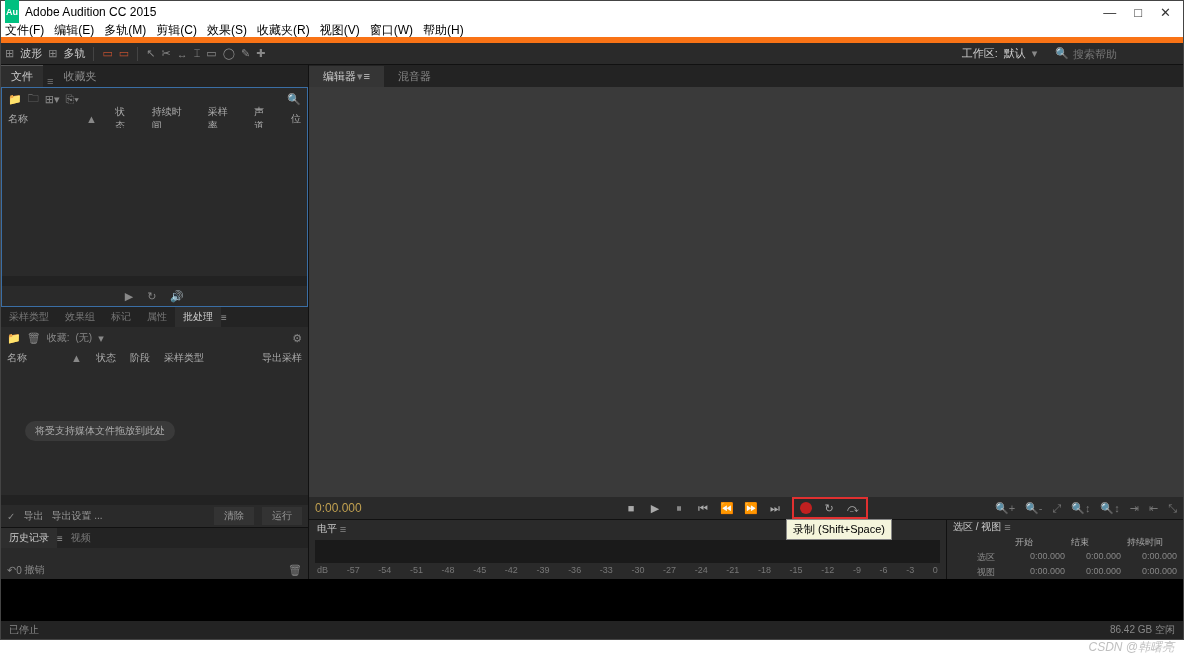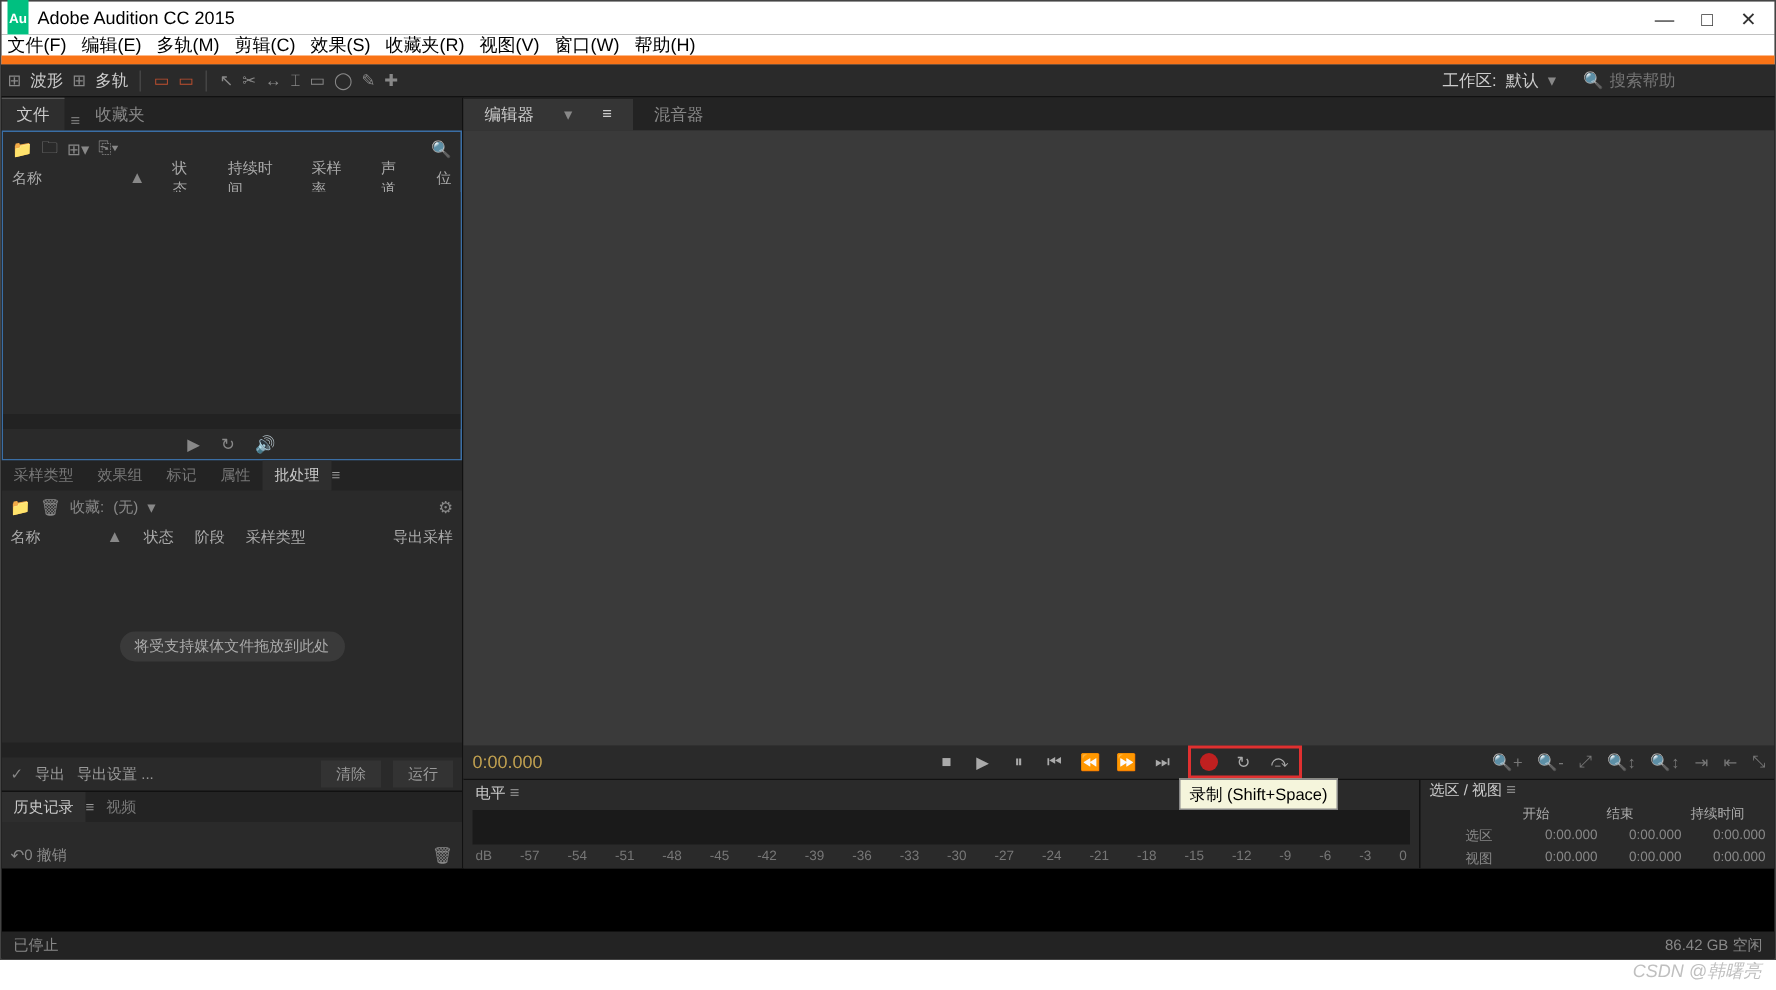--- a/index.html
+++ b/index.html
@@ -41,37 +41,37 @@
 .files-list { flex: 1; background: #2a2a2a; }
 .files-scroll { height: 10px; background: #222; }
 .files-footer { height: 20px; display: flex; align-items: center; justify-content: center; gap: 14px; color: #888; }
 
 .middle-panels { flex: 0 0 220px; display: flex; flex-direction: column; }
 .middle-tabs { height: 20px; display: flex; align-items: center; background: #232323; font-size: 10px; }
 .middle-tabs .tab { padding: 3px 8px; color: #777; cursor: pointer; }
 .middle-tabs .tab.active { background: #2e2e2e; color: #ccc; }
 .batch-toolbar { height: 22px; display: flex; align-items: center; gap: 6px; padding: 0 6px; color: #888; font-size: 10px; }
 .batch-header { height: 18px; display: flex; align-items: center; padding: 0 6px; font-size: 10px; color: #aaa; gap: 14px; }
-.drop-area { flex: 1; display: flex; align-items: center; justify-content: center; }
+.drop-area { flex: 1; display: flex; align-items: center; justify-content: flex-start; padding-left: 24px; }
 .drop-chip { background: #3a3a3a; border-radius: 10px; padding: 3px 10px; font-size: 10px; color: #aaa; }
 .batch-scroll { height: 10px; background: #222; }
 .batch-footer { height: 22px; display: flex; align-items: center; padding: 0 6px; gap: 8px; font-size: 10px; }
 .batch-footer .chk { color: #888; }
 .batch-footer .spacer { flex: 1; }
 .batch-footer .btn { background: #333; padding: 2px 10px; color: #999; cursor: pointer; }
 
 .history-section { flex: 1; display: flex; flex-direction: column; border-top: 1px solid #111; }
 .history-body { flex: 1; background: #2a2a2a; }
 .history-footer { height: 18px; display: flex; align-items: center; padding: 0 6px; font-size: 10px; color: #888; }
 .history-footer .spacer { flex: 1; }
 
 
 .right-col { flex: 1; display: flex; flex-direction: column; background: #353535; }
 .editor-tabs { height: 22px; display: flex; align-items: center; background: #232323; }
-.editor-tabs .tab { padding: 3px 14px; color: #888; font-size: 11px; cursor: pointer; display: flex; align-items: center; gap: 20px; }
+.editor-tabs .tab { padding: 3px 14px; color: #888; font-size: 11px; cursor: pointer; display: flex; align-items: center; gap: 1px; }
 .editor-tabs .tab.active { background: #353535; color: #ccc; }
 .editor-body { flex: 1; background: #3a3a3a; }
 
 
 .transport-row { height: 22px; display: flex; align-items: center; background: #2a2a2a; padding: 0 6px; gap: 4px; position: relative; }
 .timecode { color: #c0a050; font-size: 12px; margin-right: auto; }
 .transport-btns { display: flex; gap: 10px; align-items: center; position: absolute; left: 50%; transform: translateX(-50%); }
 .transport-btns .tbtn { width: 14px; height: 14px; color: #aaa; cursor: pointer; display: flex; align-items: center; justify-content: center; font-size: 11px; }
 .record-group { display: flex; gap: 10px; align-items: center; border: 2px solid #e03030; padding: 2px 6px; position: relative; }
 .record-btn { width: 12px; height: 12px; background: #c02020; border-radius: 50%; cursor: pointer; }

